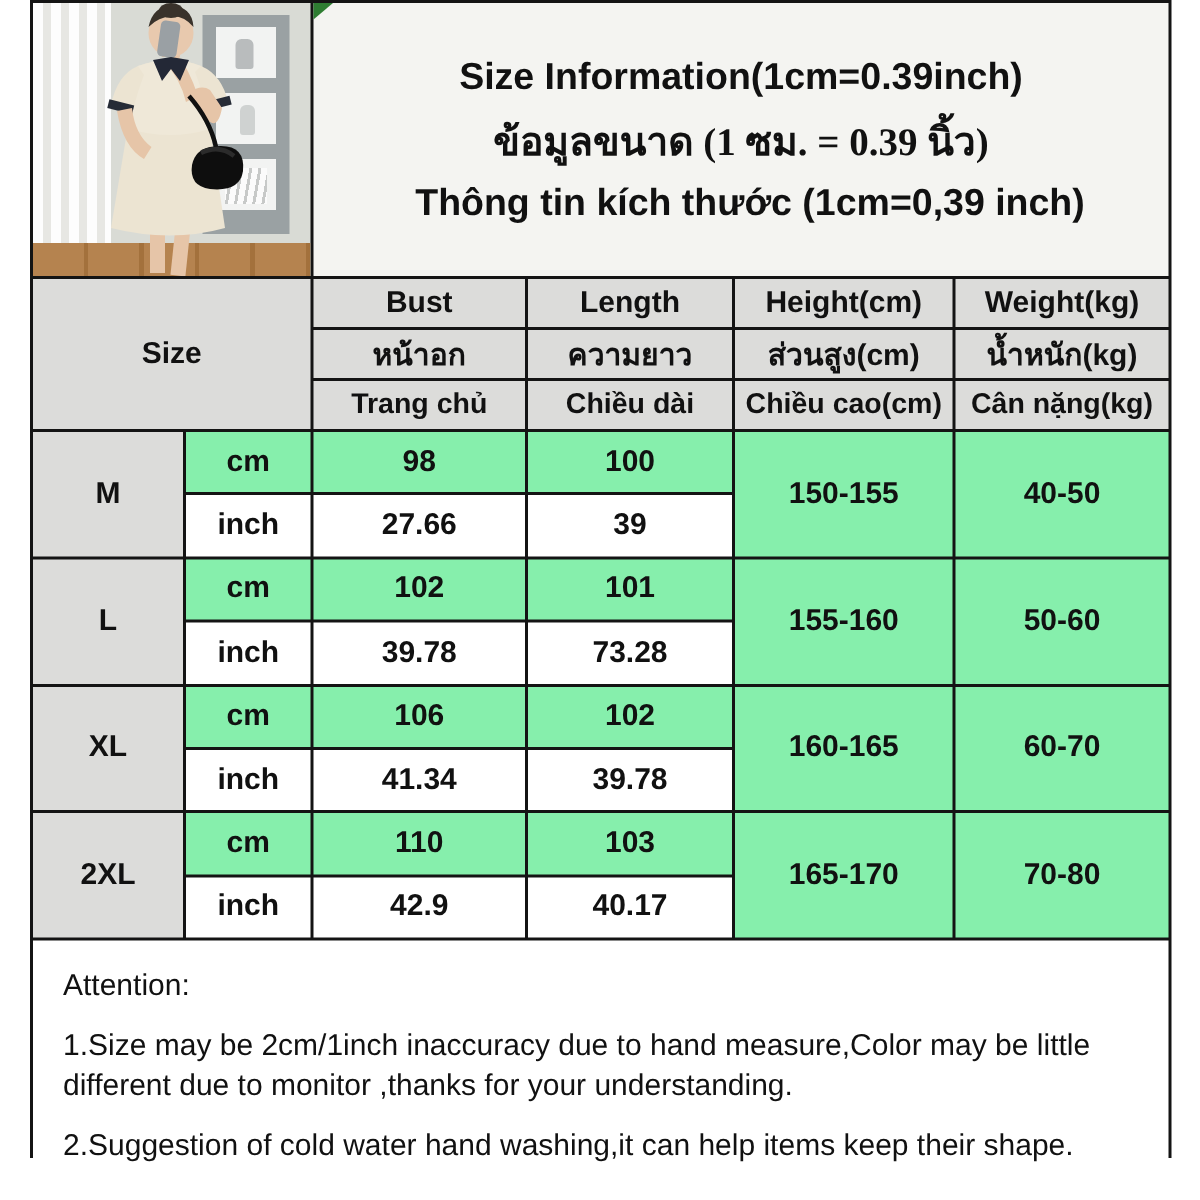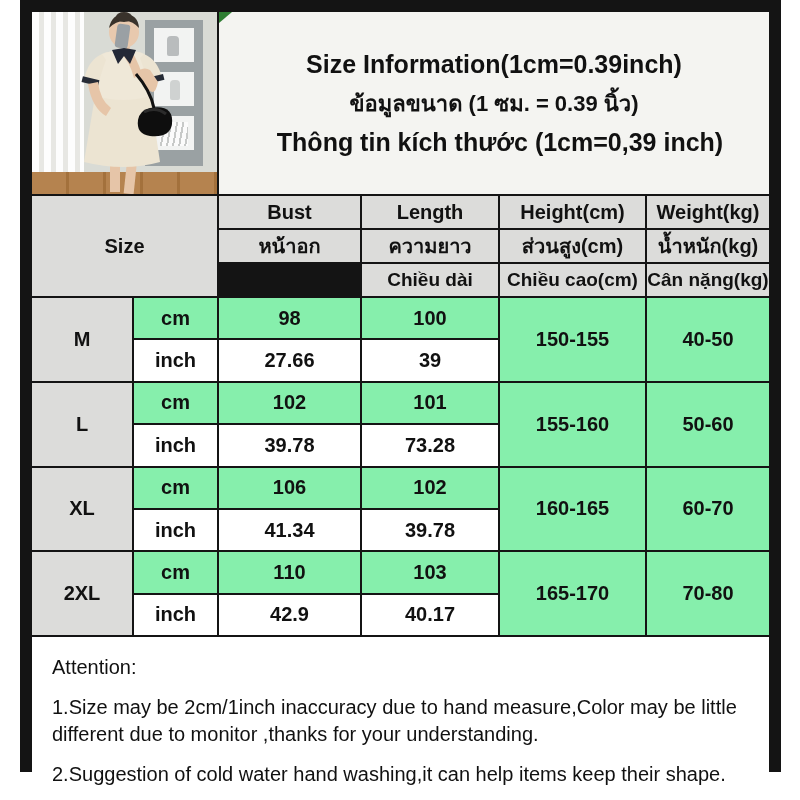--- a/index.html
+++ b/index.html
@@ -1,29 +1,29 @@
 <!DOCTYPE html>
 <html><head>
 <meta charset="utf-8">
 <style>
   html,body{margin:0;padding:0;background:#ffffff;}
   body{width:800px;height:800px;position:relative;overflow:hidden;
        font-family:"Liberation Sans","DejaVu Sans",sans-serif;color:#111;}
   .sheet{position:absolute;left:20px;top:0;width:761px;height:772px;
-         background:#141414;padding:12px;box-sizing:border-box;
+         background:#141414;padding:2px;box-sizing:border-box;
          display:flex;flex-direction:column;gap:2px;}
   .cell{display:flex;align-items:center;justify-content:center;text-align:center;
         box-sizing:border-box;overflow:hidden;}
   
   .top-row{display:grid;grid-template-columns:185px 1fr;gap:2px;height:182px;flex:0 0 182px;}
   .photo-cell{position:relative;background:#d9dbd5;overflow:hidden;}
   .title-cell{background:#f4f4f1;display:flex;flex-direction:column;
               align-items:center;justify-content:center;gap:7px;position:relative;}
   .title-en{font-size:25px;font-weight:700;}
-  .title-th{font-size:22px;font-weight:700;}
+  .title-th{font-size:26px;font-weight:700;font-family:Liberation Serif, serif;}
   .title-vi{font-size:25px;font-weight:700;margin-left:12px;}
   .corner-flag{position:absolute;left:0;top:0;width:0;height:0;
                border-top:11px solid #2e7d32;border-right:13px solid transparent;}
   
   .hdr{display:grid;grid-template-columns:185px 141px 136px 145px 1fr;
        grid-template-rows:repeat(3,1fr);gap:2px;height:100px;flex:0 0 100px;}
   .hdr .cell{background:#dcdcda;font-weight:700;font-size:20px;}
   .size-cell{grid-column:1;grid-row:1 / span 3;font-size:38px;font-weight:700;}
   .hdr .vi{font-size:19px;}
   
@@ -112,20 +112,21 @@
   <div class="hdr">
     <div class="cell size-cell">Size</div>
     <div class="cell" style="grid-column:2;grid-row:1">Bust</div>
     <div class="cell" style="grid-column:3;grid-row:1">Length</div>
     <div class="cell" style="grid-column:4;grid-row:1">Height(cm)</div>
     <div class="cell" style="grid-column:5;grid-row:1">Weight(kg)</div>
     <div class="cell" style="grid-column:3;grid-row:2">ความยาว</div>
     <div class="cell" style="grid-column:2;grid-row:2">หน้าอก</div>
     <div class="cell" style="grid-column:4;grid-row:2">ส่วนสูง(cm)</div>
     <div class="cell" style="grid-column:5;grid-row:2">น้ำหนัก(kg)</div>
+    <div class="cell vi" style="grid-column:2;grid-row:3">Trang chủ</div>
     <div class="cell vi" style="grid-column:3;grid-row:3">Chiều dài</div>
     <div class="cell vi" style="grid-column:4;grid-row:3">Chiều cao(cm)</div>
     <div class="cell vi" style="grid-column:5;grid-row:3">Cân nặng(kg)</div>
   </div>
 
   <div class="bodygrid">
 
     <div class="cell letter" style="grid-column:1;grid-row:1/span 2">M</div>
     <div class="cell graycell" style="grid-column:2;grid-row:1">cm</div>
     <div class="cell graycell" style="grid-column:3;grid-row:1">98</div>

